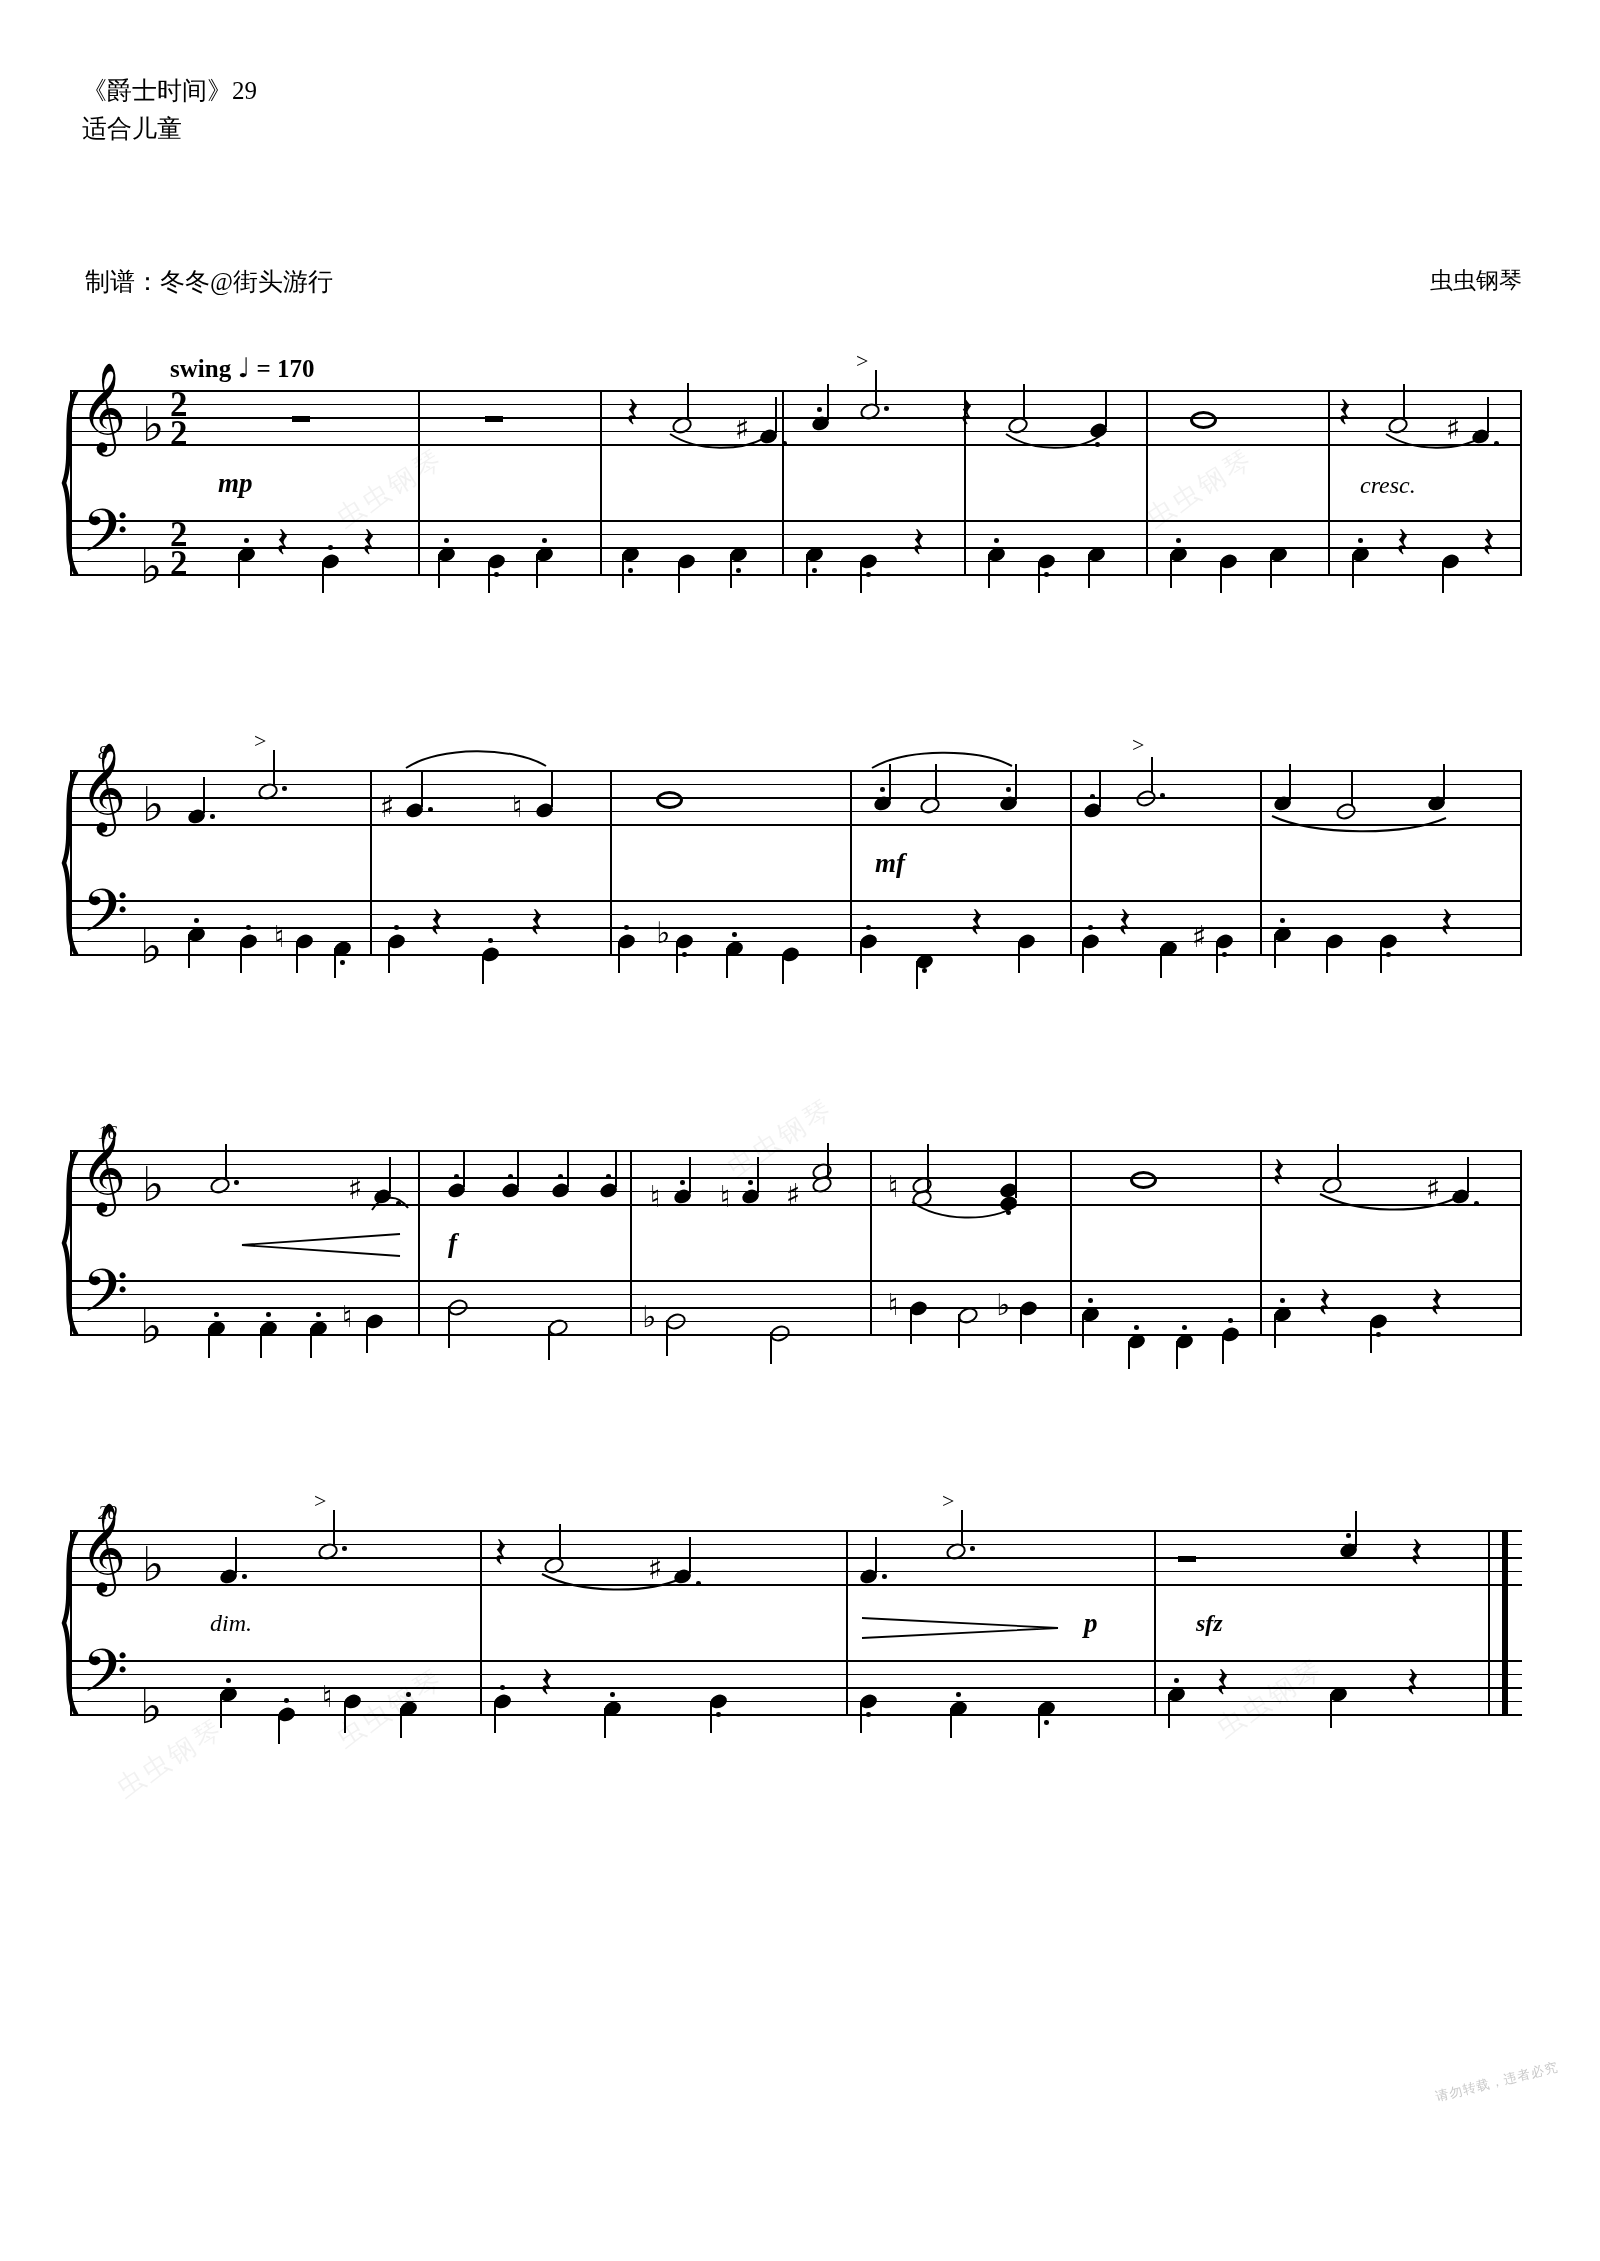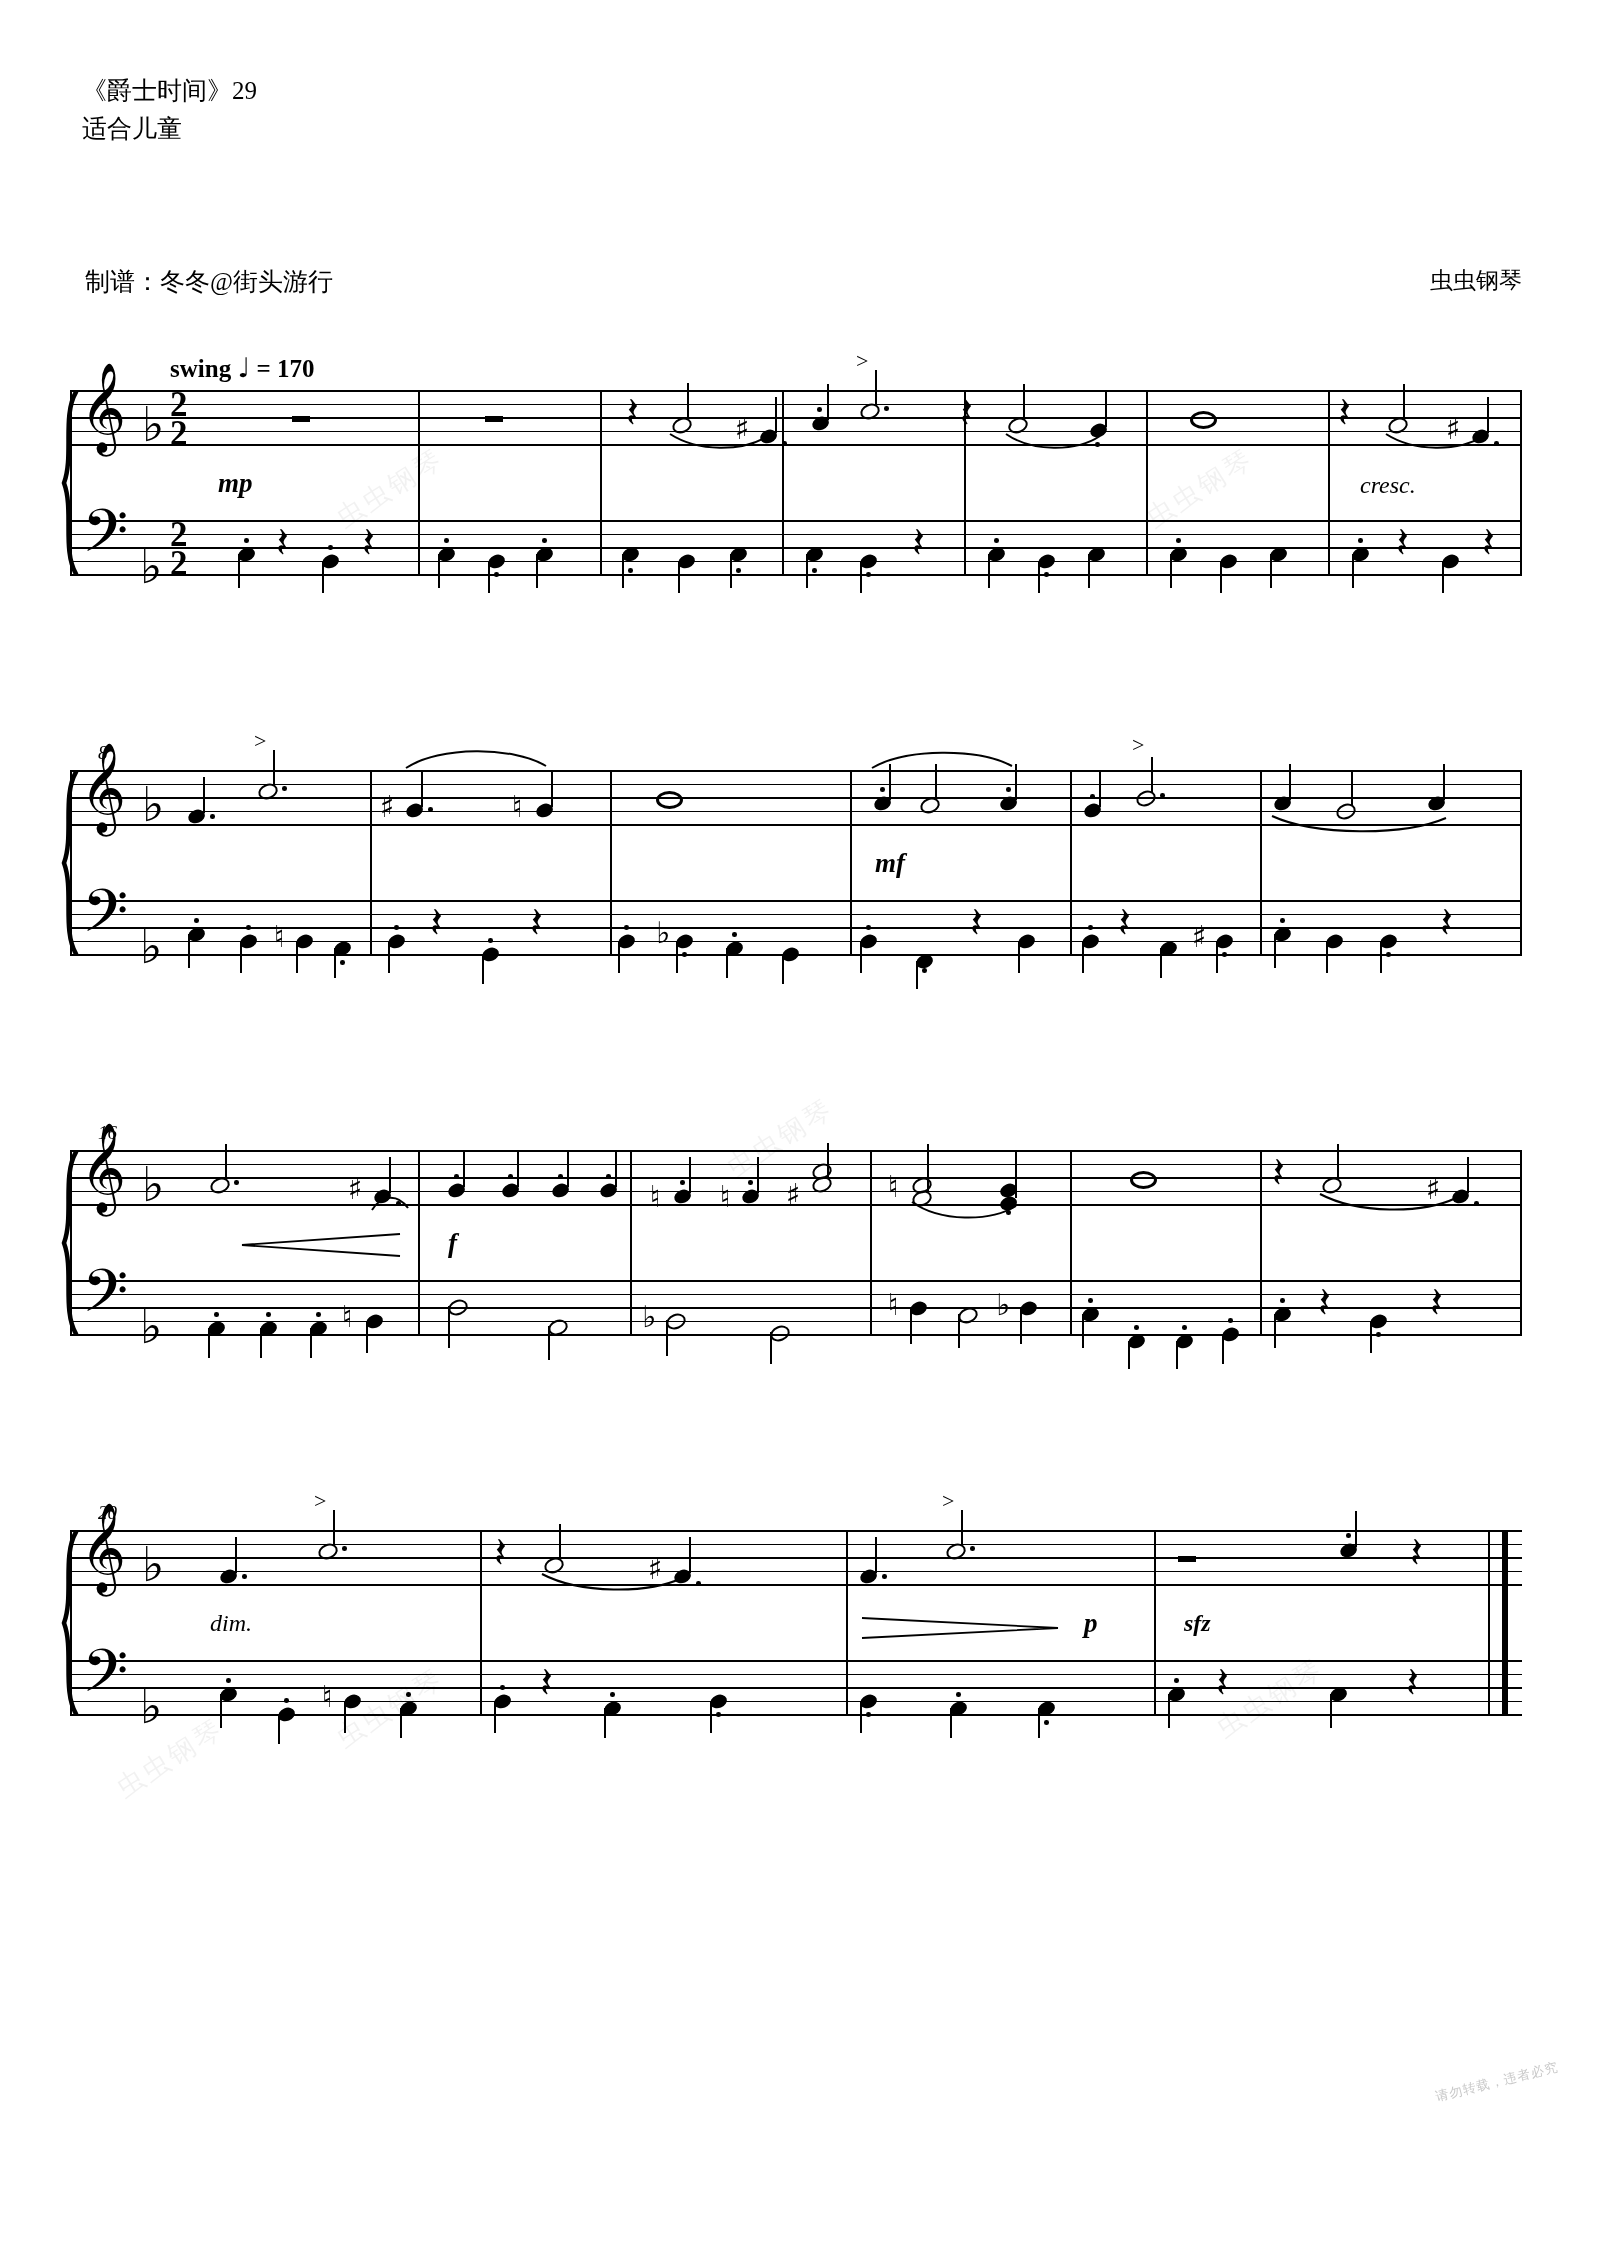--- a/index.html
+++ b/index.html
@@ -155,21 +155,21 @@
     line-height: 0.82;
     text-align: center;
   }
   .dyn {
     position: absolute;
     font-style: italic;
     font-weight: bold;
     font-family: "Liberation Serif", serif;
     font-size: 27px;
   }
-  .dyn.small { font-size: 24px; }
+  .dyn.small { font-size: 24px; margin-left: 12px; }
   .expr {
     position: absolute;
     font-style: italic;
     font-family: "Liberation Serif", serif;
     font-size: 24px;
   }
   .tempo {
     position: absolute;
     font-weight: bold;
     font-size: 25px;

